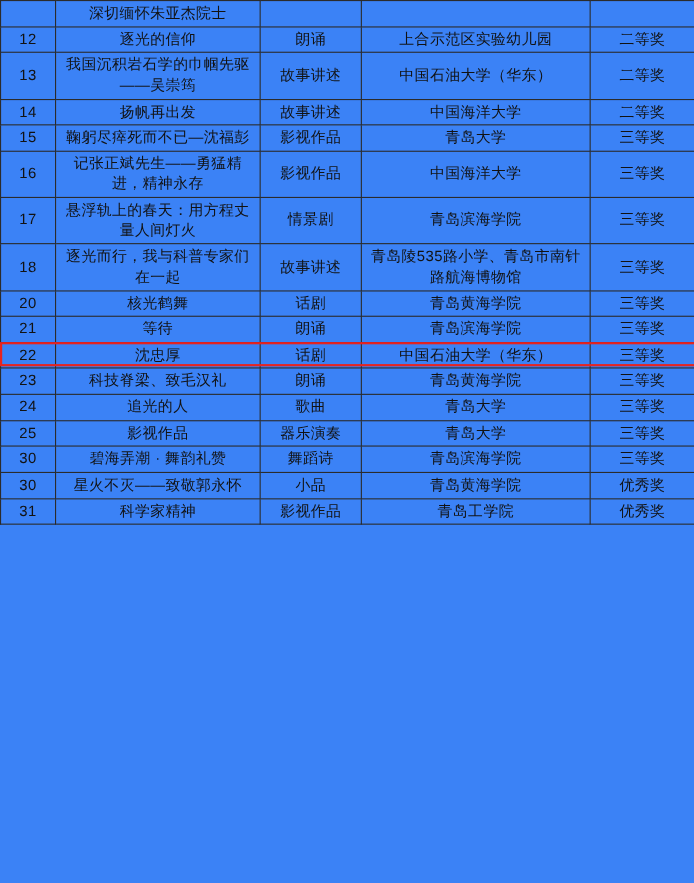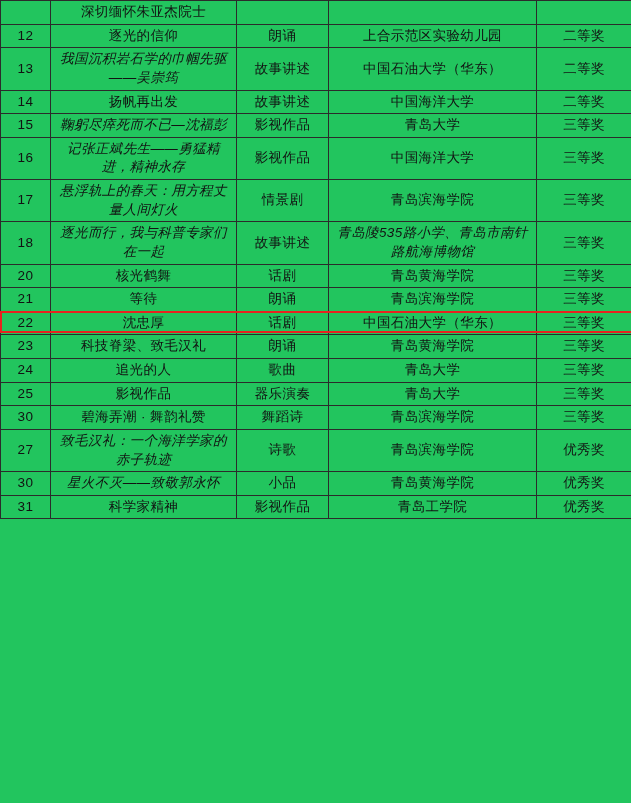--- a/index.html
+++ b/index.html
@@ -10,21 +10,21 @@
     width: 631px;
     height: 803px;
     background: #ffffff;
     font-family: "Liberation Sans", sans-serif;
     overflow: hidden;
   }
   #doc {
     position: relative;
     width: 631px;
     height: 803px;
-    background: #22c55e;
+    background: #3b82f6;
   }
   table.award-table {
     border-collapse: collapse;
     width: 631px;
     table-layout: fixed;
     font-family: "Liberation Sans", sans-serif;
   }
   table.award-table td {
     border: 1px solid #2b2b2b;
     padding: 2px 3px;
@@ -56,21 +56,21 @@
   
   tr.highlight td {
     position: relative;
   }
   .hl-box {
     position: absolute;
     border: 2.5px solid #e8231f;
     pointer-events: none;
     box-sizing: border-box;
   }
-  .two-line { line-height: 1.45; font-style: italic; }
+  .two-line { line-height: 1.45; }
 </style>
 </head>
 <body>
 
 <div id="doc">
   <table class="award-table">
     <colgroup>
       <col class="c-index">
       <col class="c-title">
       <col class="c-type">
@@ -193,27 +193,20 @@
       </tr>
 
       <tr>
         <td class="idx">30</td>
         <td class="title">碧海弄潮 · 舞韵礼赞</td>
         <td class="type">舞蹈诗</td>
         <td class="unit">青岛滨海学院</td>
         <td class="prize">三等奖</td>
       </tr>
 
-      <tr>
-        <td class="idx">27</td>
-        <td class="title two-line">致毛汉礼：一个海洋学家的赤子轨迹</td>
-        <td class="type">诗歌</td>
-        <td class="unit">青岛滨海学院</td>
-        <td class="prize">优秀奖</td>
-      </tr>
 
 
 
       <tr>
         <td class="idx">30</td>
         <td class="title two-line">星火不灭——致敬郭永怀</td>
         <td class="type">小品</td>
         <td class="unit">青岛黄海学院</td>
         <td class="prize">优秀奖</td>
       </tr>

